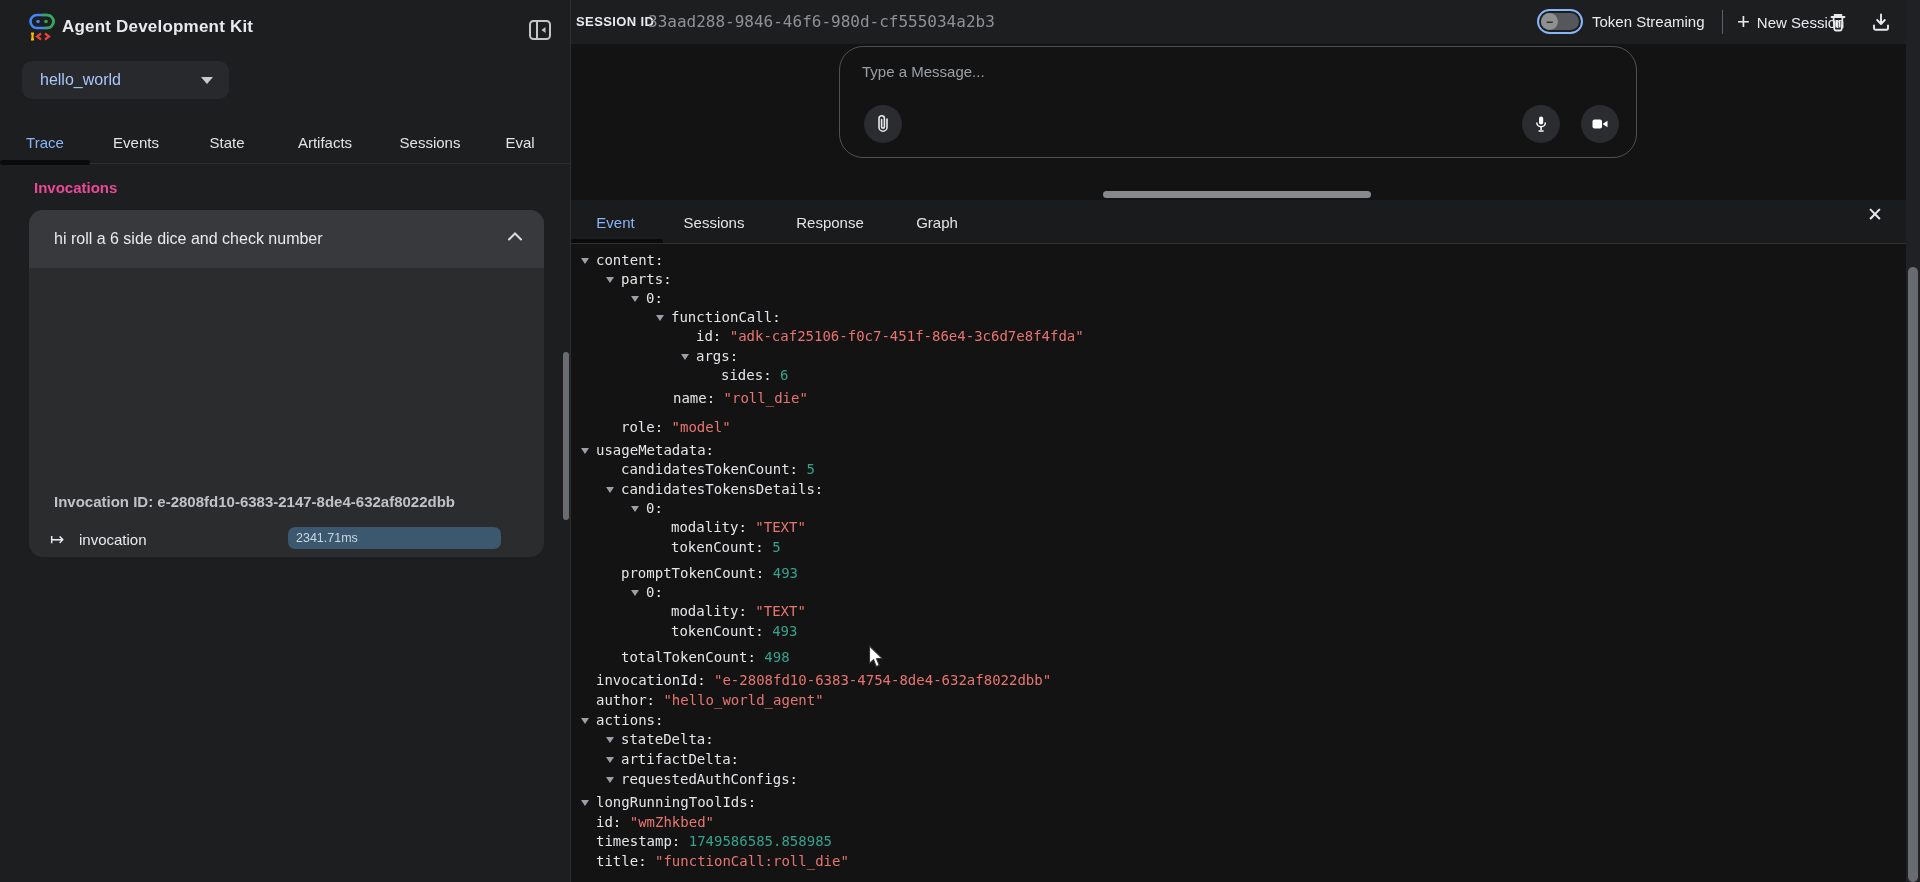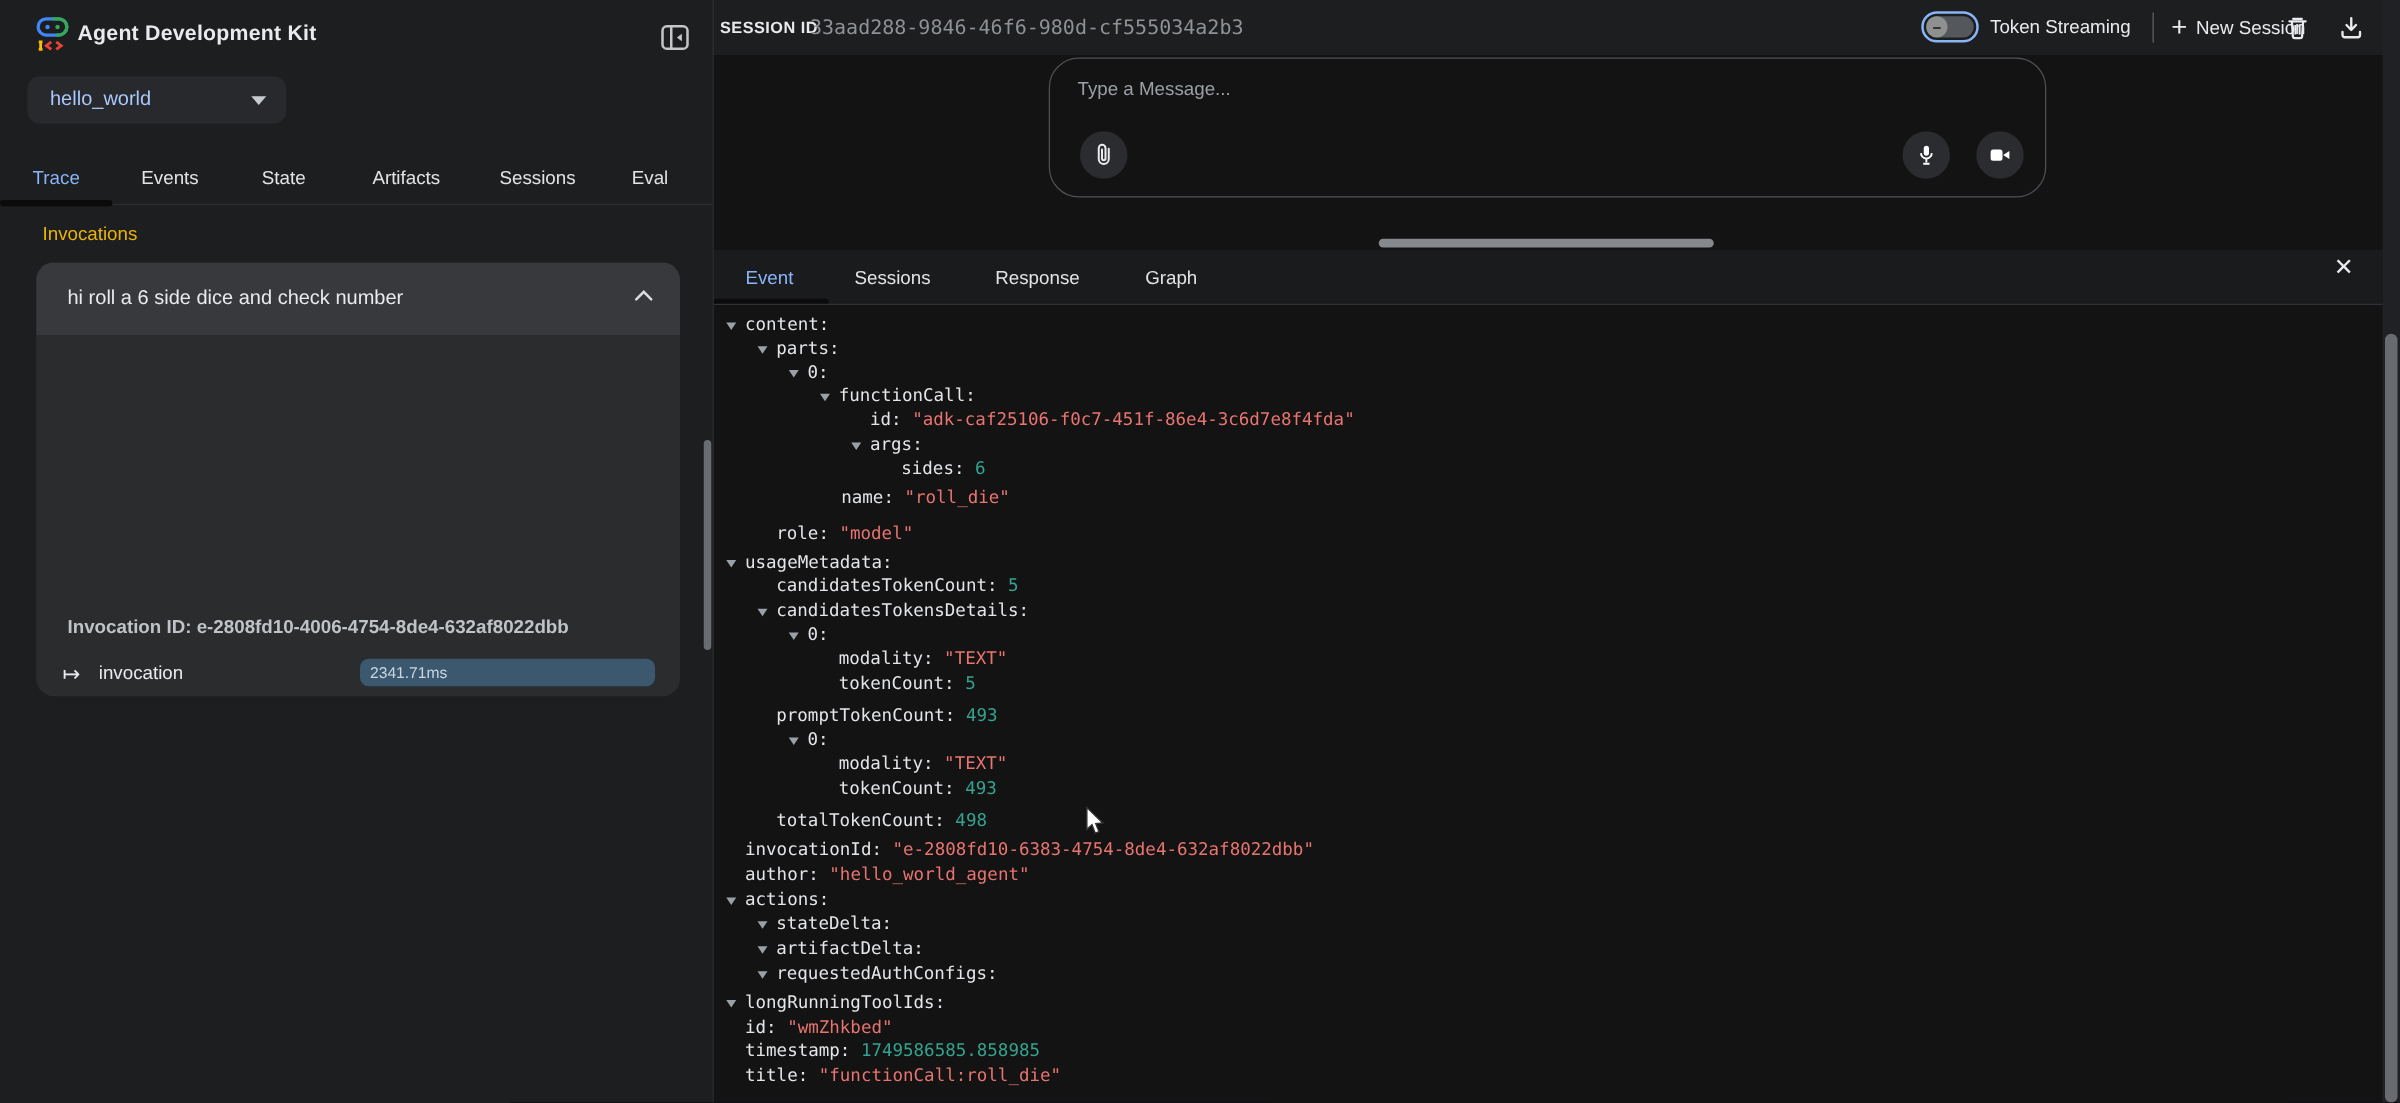--- a/index.html
+++ b/index.html
@@ -19,21 +19,21 @@
   .agent-select { position:absolute; left:22px; top:61px; width:207px; height:38px; background:#28292c;
                   border-radius:10px; display:flex; align-items:center; padding:0 16px 0 18px; cursor:pointer; }
   .agent-select .label { color:#a8c7fa; font-size:16px; flex:1; }
   .caret-down { width:0; height:0; border-left:6px solid transparent; border-right:6px solid transparent;
                 border-top:7px solid #c8ccd0; }
   .side-tabs { position:absolute; left:0; top:122px; width:558px; height:40px; display:flex; }
   .tab { display:flex; align-items:center; justify-content:center; font-size:15px; color:#e3e3e3; cursor:pointer; }
   .tab.active { color:#8ab4f8; }
   .side-tab-line { position:absolute; left:0; top:163px; width:570px; height:1px; background:#2c2d2f; }
   .side-tab-thumb { position:absolute; left:0; top:160px; width:90px; height:5px; background:#0b0b0c; border-radius:3px; }
-  .invocations-label { position:absolute; left:34px; top:179px; font-size:15px; color:#eab308; }
+  .invocations-label { position:absolute; left:34px; top:179px; font-size:15px; color:#ec4899;font-weight:bold; }
 
   .inv-card { position:absolute; left:29px; top:210px; width:515px; height:347px; background:#2b2c2e;
               border-radius:14px; overflow:hidden; }
   .inv-card-header { position:absolute; left:0; top:0; width:515px; height:58px; background:#38393c;
                      display:flex; align-items:center; padding:0 18px 0 25px; cursor:pointer; }
   .inv-card-header .prompt { flex:1; color:#e8eaed; font-size:16px; }
   .inv-id { position:absolute; left:25px; top:284px; font-size:15px; font-weight:600; color:#bfc3c7; }
   .inv-id { top:283px; }
   .trace-rows { position:absolute; left:0; top:313px; width:515px; }
   .trace-row { position:relative; width:515px; height:31px; }
@@ -152,28 +152,28 @@
 
     <div class="inv-card">
       <div class="inv-card-header">
         <span class="prompt">hi roll a 6 side dice and check number</span>
         <span>
           <svg width="22" height="22" viewBox="0 0 22 22">
               <path d="M5 13.5 L11 7.5 L17 13.5" fill="none" stroke="#dadce0" stroke-width="2" stroke-linecap="round"></path>
             </svg>
         </span>
       </div>
-      <div class="inv-id">Invocation ID: e-2808fd10-4006-4754-8de4-632af8022dbb</div>
+      <div class="inv-id">Invocation ID: e-2808fd10-6383-2147-8de4-632af8022dbb</div>
       <div class="trace-rows" id="trace-rows">
           <div class="trace-row">
             <span class="t-icon" style="left: 21px;">
               <span class="arrow-glyph" style="color:#e8eaed">↦</span>
             </span>
             <span class="t-label c-white" style="left: 50px;">invocation</span>
-            <div class="t-bar" style="left: 259px; width: 236px;">
+            <div class="t-bar" style="left: 259px; width: 213px;">
               <span class="ms">2341.71ms</span>
             </div>
           </div>
           <div class="trace-row"></div>
         </div>
     </div>
 
     <div class="side-scroll-thumb"></div>
   </aside>
 

